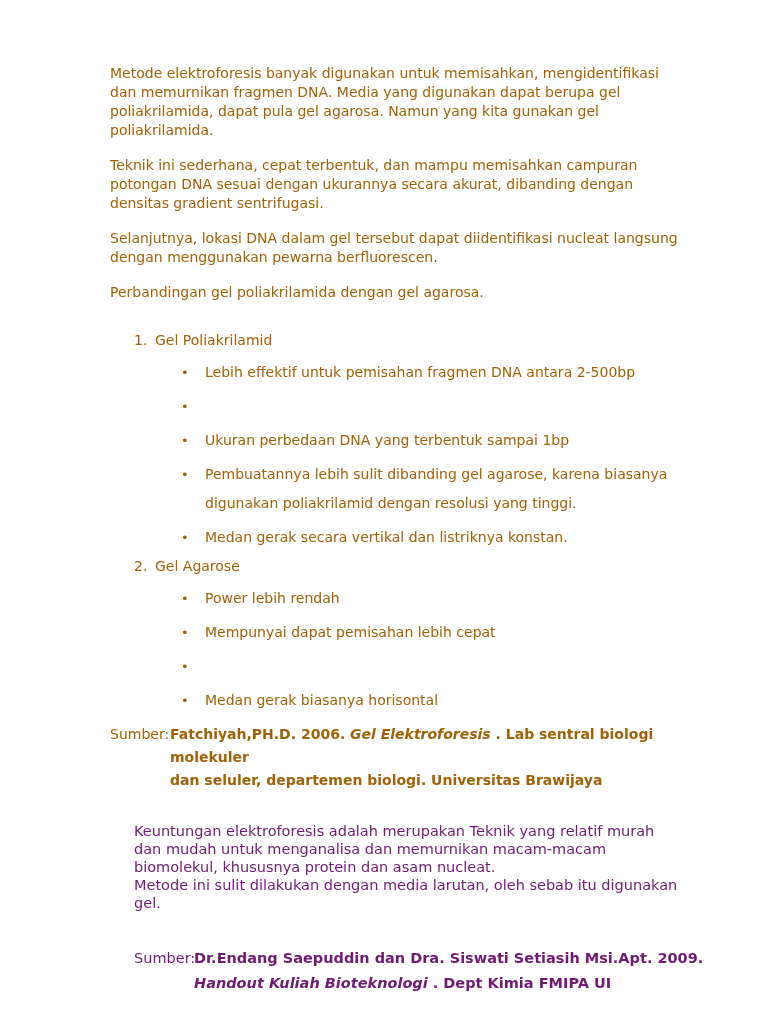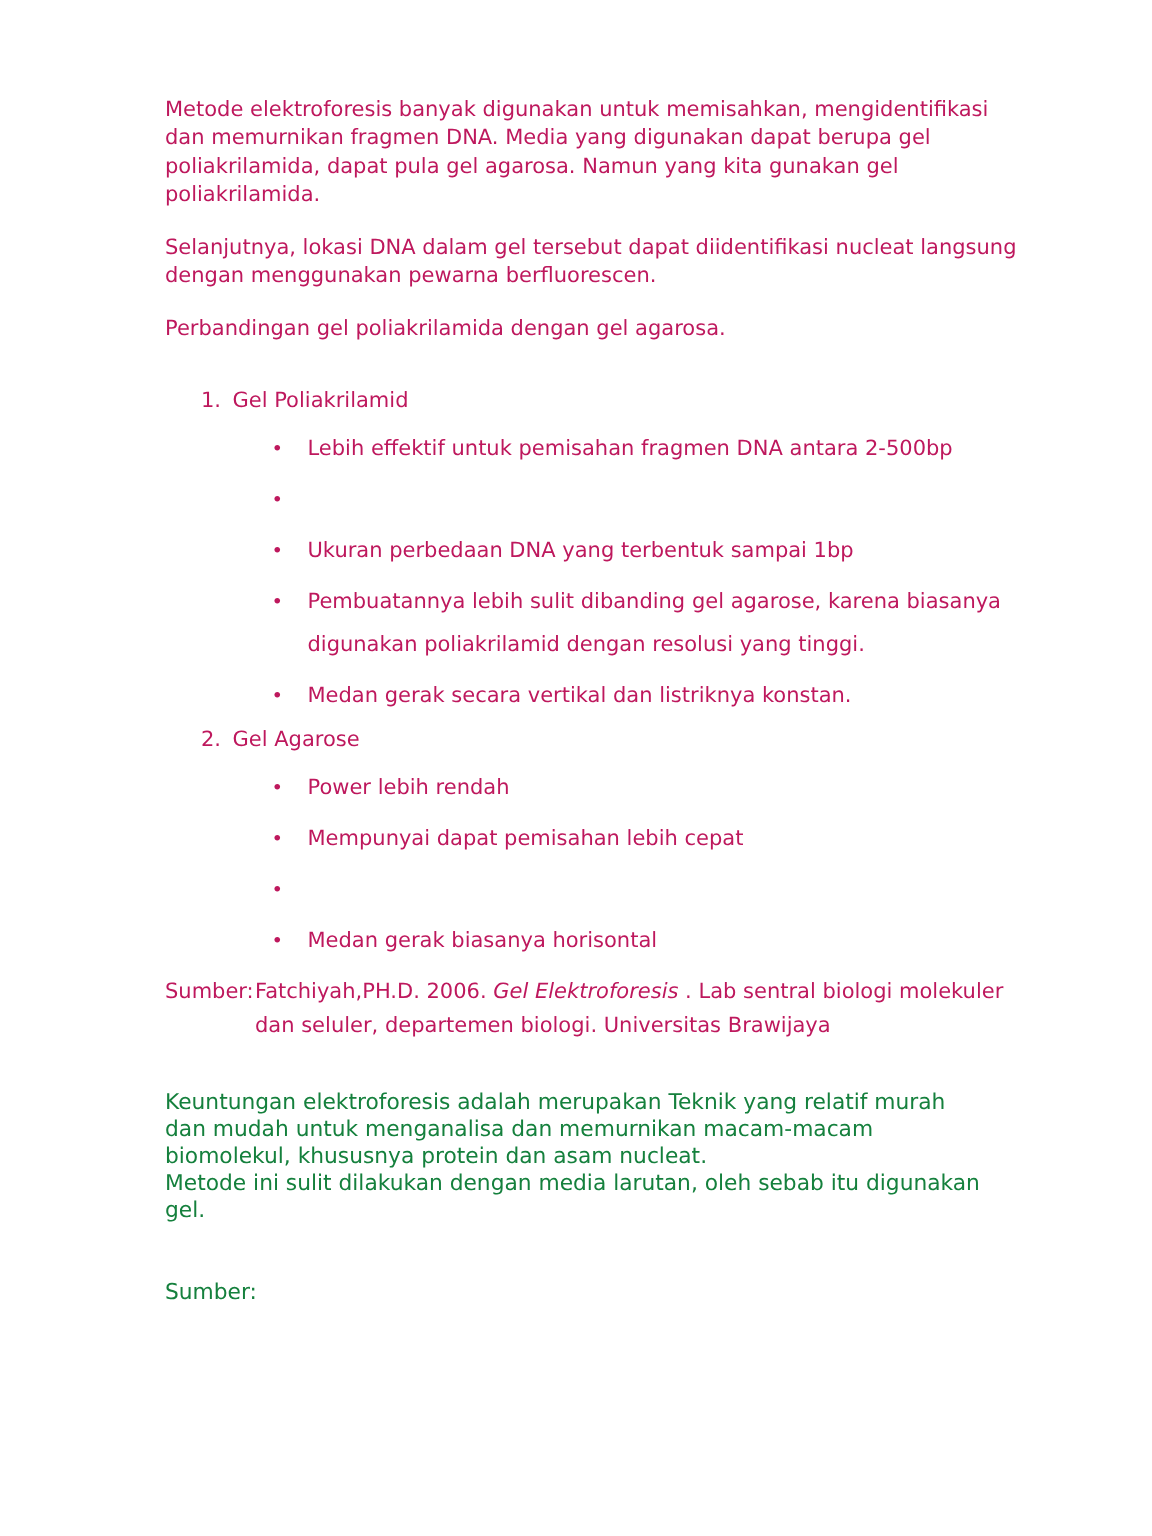--- a/index.html
+++ b/index.html
@@ -7,22 +7,22 @@
   .page {
     position: relative;
     width: 768px;
     height: 1024px;
     margin: 0 auto;
     background: #ffffff;
     overflow: hidden;
     padding: 64px 36px 0 110px;
     font-family: "DejaVu Sans", "Liberation Sans", sans-serif;
   }
-  .red   { color: #be185d; }
-  .green { color: #15803d; }
+  .red   { color: #a16207; }
+  .green { color: #701a75; margin-left: 24px; }
 
   p.para {
     font-size: 14px;
     line-height: 19px;
     white-space: pre-line;
     margin: 0 0 16px 0;
   }
   p.para.last { margin-bottom: 29px; }
 
   .numbered {
@@ -50,40 +50,43 @@
     width: 24px;
     font-size: 13px;
   }
   ul.bullets li .bt { white-space: pre-line; }
 
   .source {
     display: flex;
     font-size: 14px;
   }
   .source .src-label { flex: 0 0 60px; width: 60px; }
-  .source .src-body  { white-space: pre-line; }
+  .source .src-body  { white-space: pre-line; font-weight: bold; }
   .source.src-red  { margin-top: 8px;  line-height: 23px; }
   .source.src-green{ margin-top: 34px; line-height: 25px; font-size: 14.5px; }
 
   .green-note {
     margin-top: 30px;
     font-size: 14.5px;
     line-height: 18px;
     white-space: pre-line;
   }
 </style>
 </head>
 <body>
 
 <div class="page">
 
   <p class="para red">Metode elektroforesis banyak digunakan untuk memisahkan, mengidentifikasi
 dan memurnikan fragmen DNA. Media yang digunakan dapat berupa gel
 poliakrilamida, dapat pula gel agarosa. Namun yang kita gunakan gel
 poliakrilamida.</p>
+  <p class="para red">Teknik ini sederhana, cepat terbentuk, dan mampu memisahkan campuran
+potongan DNA sesuai dengan ukurannya secara akurat, dibanding dengan
+densitas gradient sentrifugasi.</p>
   <p class="para red">Selanjutnya, lokasi DNA dalam gel tersebut dapat diidentifikasi nucleat langsung
 dengan menggunakan pewarna berfluorescen.</p>
   <p class="para red last">Perbandingan gel poliakrilamida dengan gel agarosa.</p>
 
   <div class="numbered red">
     <span class="num">1.</span>
     <span>Gel Poliakrilamid</span>
   </div>
 
   <ul class="bullets red">
@@ -139,15 +142,17 @@
   </div>
 
   <p class="green-note green">Keuntungan elektroforesis adalah merupakan Teknik yang relatif murah
 dan mudah untuk menganalisa dan memurnikan macam-macam
 biomolekul, khususnya protein dan asam nucleat.
 Metode ini sulit dilakukan dengan media larutan, oleh sebab itu digunakan
 gel.</p>
 
   <div class="source src-green green">
     <span class="src-label">Sumber:</span>
+    <span class="src-body"><span>Dr.Endang Saepuddin dan Dra. Siswati Setiasih Msi.Apt. 2009.
+</span><i>Handout Kuliah Bioteknologi</i><span> . Dept Kimia FMIPA UI</span></span>
   </div>
 
 </div>
 
 </body></html>

